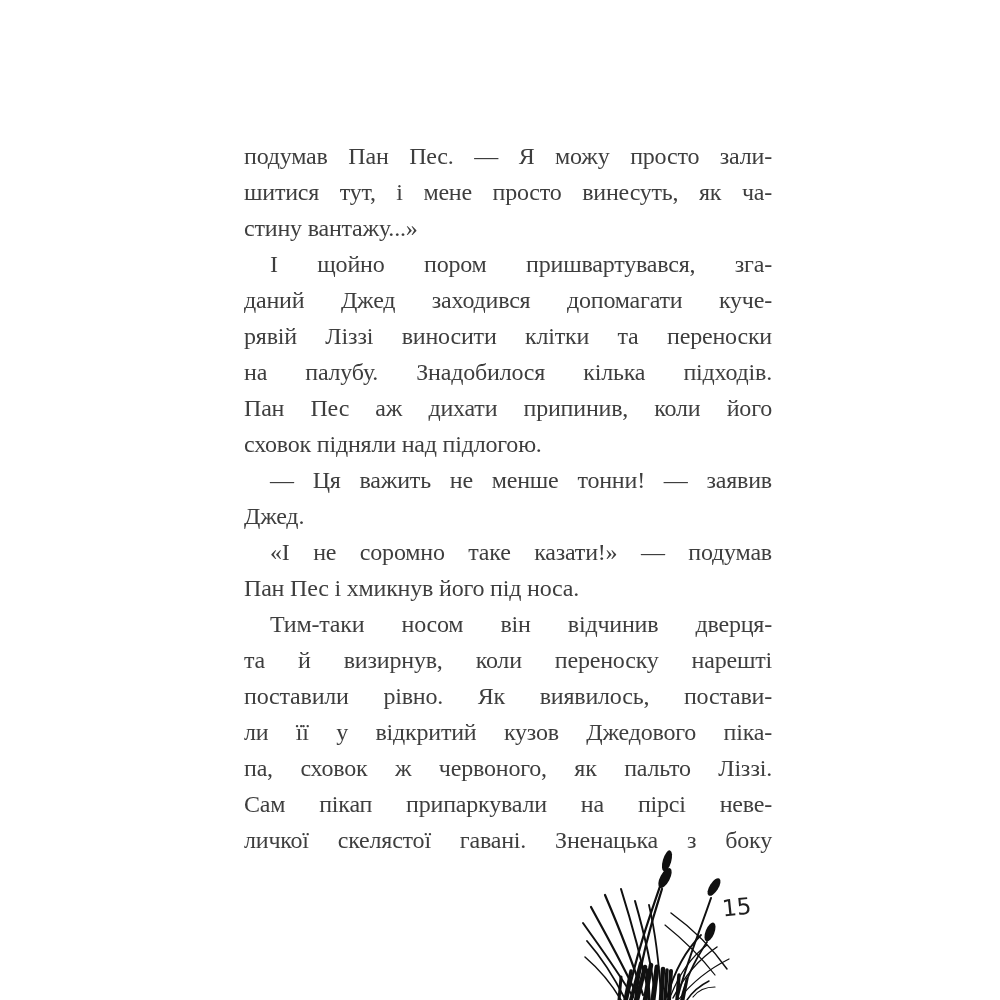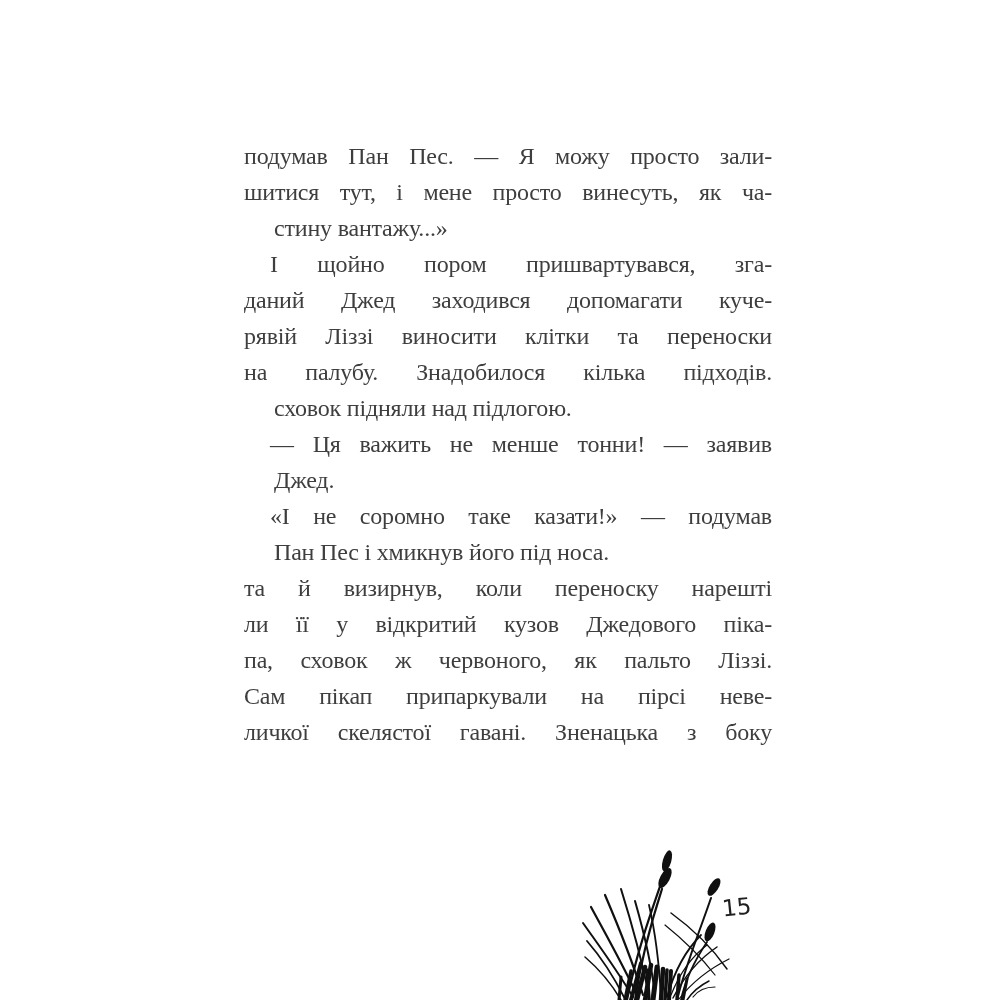--- a/index.html
+++ b/index.html
@@ -29,21 +29,20 @@
     color: #3e3e3e;
   }
   .line {
     text-align: justify;
     text-align-last: justify;
     white-space: normal;
   }
   .line.last {
     text-align: left;
     text-align-last: left;
-    margin-left: 30px;
   }
   .line.indent {
     text-indent: 26px;
   }
   .grass {
     position: absolute;
     left: 575px;
     top: 845px;
     width: 185px;
     height: 155px;
@@ -70,26 +69,29 @@
 <div class="page">
 
   <div class="text-block" style="color: rgb(62, 62, 62);">
       <div class="line">подумав Пан Пес. — Я можу просто зали-</div>
       <div class="line">шитися тут, і мене просто винесуть, як ча-</div>
       <div class="line last">стину вантажу...»</div>
       <div class="line indent">І щойно пором пришвартувався, зга-</div>
       <div class="line">даний Джед заходився допомагати куче-</div>
       <div class="line">рявій Ліззі виносити клітки та переноски</div>
       <div class="line">на палубу. Знадобилося кілька підходів.</div>
+      <div class="line">Пан Пес аж дихати припинив, коли його</div>
       <div class="line last">сховок підняли над підлогою.</div>
       <div class="line indent">— Ця важить не менше тонни! — заявив</div>
       <div class="line last">Джед.</div>
       <div class="line indent">«І не соромно таке казати!» — подумав</div>
       <div class="line last">Пан Пес і хмикнув його під носа.</div>
+      <div class="line indent">Тим-таки носом він відчинив дверця-</div>
       <div class="line">та й визирнув, коли переноску нарешті</div>
+      <div class="line">поставили рівно. Як виявилось, постави-</div>
       <div class="line">ли її у відкритий кузов Джедового піка-</div>
       <div class="line">па, сховок ж червоного, як пальто Ліззі.</div>
       <div class="line">Сам пікап припаркували на пірсі неве-</div>
       <div class="line">личкої скелястої гавані. Зненацька з боку</div>
     </div>
 
   <div class="grass" style="color: rgb(16, 16, 16);">
     <svg viewBox="0 0 185 155" preserveAspectRatio="none">
 
       <g stroke="currentColor" fill="none" stroke-linecap="round">

